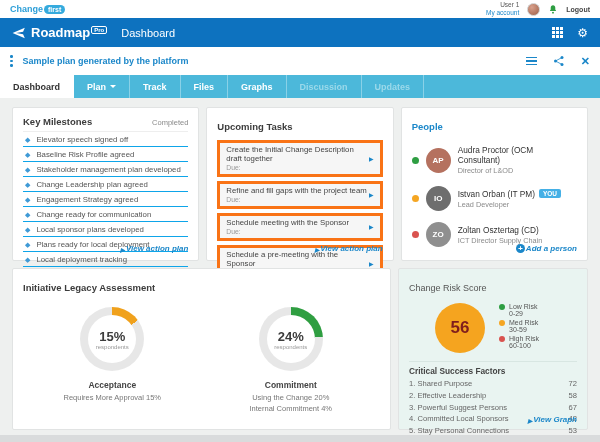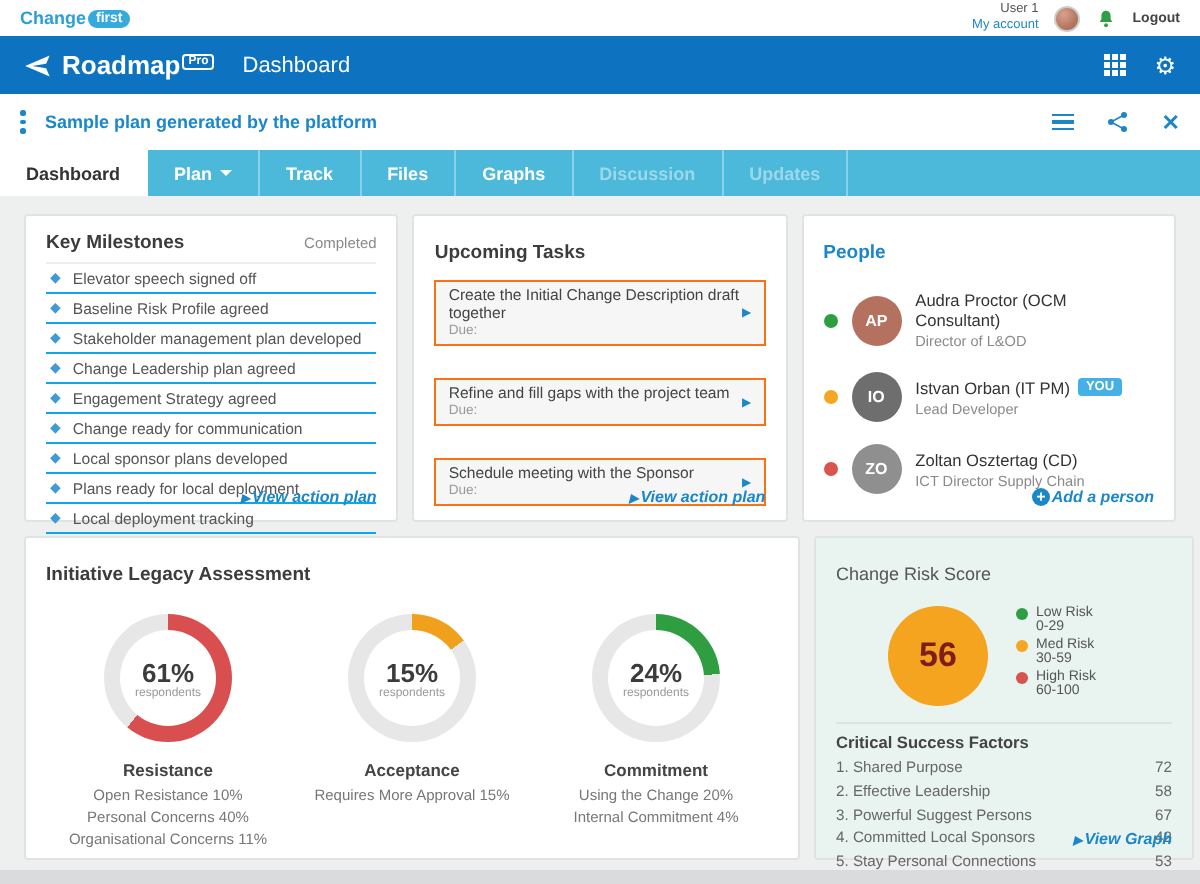--- a/index.html
+++ b/index.html
@@ -58,21 +58,21 @@
   .card-link { position:absolute; right:10px; bottom:7px; font-size:8px; font-weight:bold; color:#1b87c9; display:flex; align-items:flex-end; gap:1px;font-style:italic; }
   .play { font-size:6px; color:#1b87c9; }
 
   
   .ms-row { display:flex; align-items:center; gap:6px; padding:2.5px 2px; border-bottom:1px solid #0ea5e9; }
   .diamond { color:#3f9ad6; font-size:7px; line-height:1; }
   .ms-label { font-size:7.8px; color:#555; }
 
   
   .tasks-list { margin-top:6px; }
-  .task { background:#f6f6f6; border:1px solid #f97316; padding:2px 6px 3px; margin-bottom:16px; display:flex; justify-content:space-between; align-items:center; }
+  .task { background:#f6f6f6; border:3px solid #f97316; padding:2px 6px 3px; margin-bottom:4px; display:flex; justify-content:space-between; align-items:center; }
   .task-title { font-size:7.8px; color:#444; }
   .task-due { font-size:6.8px; color:#999; margin-top:1px; }
 
   
   .people-title { color:#1b87c9; }
   .person { display:flex; align-items:center; gap:7px; margin-top:11px; }
   .status-dot { width:7px; height:7px; border-radius:50%; flex:0 0 auto; }
   .avatar { width:25px; height:25px; border-radius:50%; color:#fff; font-size:8px; font-weight:bold; display:flex; align-items:center; justify-content:center; flex:0 0 auto; }
   .p-name { font-size:8.3px; color:#333; display:flex; align-items:center; gap:4px; }
   .p-role { font-size:7.3px; color:#8a8a8a; margin-top:1px; }
@@ -336,34 +336,20 @@
           </div>
       </div>
     </div>
 
     <div class="row row2">
 
       <div class="card assessment">
         <span class="card-title">Initiative Legacy Assessment</span>
         <div class="donuts">
           <div class="donut-col">
-            <div class="donut" style="background: conic-gradient(rgb(217, 79, 79) 0deg, rgb(217, 79, 79) 61%, rgb(231, 231, 231) 61%, rgb(231, 231, 231) 100%);">
-              <div class="donut-center">
-                <span class="donut-pct">61%</span>
-                <span class="donut-sub">respondents</span>
-              </div>
-            </div>
-            <div class="donut-label">Resistance</div>
-            <div class="donut-detail">
-              <div>Open Resistance 10%</div>
-              <div>Personal Concerns 40%</div>
-              <div>Organisational Concerns 11%</div>
-            </div>
-          </div>
-          <div class="donut-col">
             <div class="donut" style="background: conic-gradient(rgb(240, 161, 28) 0deg, rgb(240, 161, 28) 15%, rgb(231, 231, 231) 15%, rgb(231, 231, 231) 100%);">
               <div class="donut-center">
                 <span class="donut-pct">15%</span>
                 <span class="donut-sub">respondents</span>
               </div>
             </div>
             <div class="donut-label">Acceptance</div>
             <div class="donut-detail">
               <div>Requires More Approval 15%</div>
             </div>

